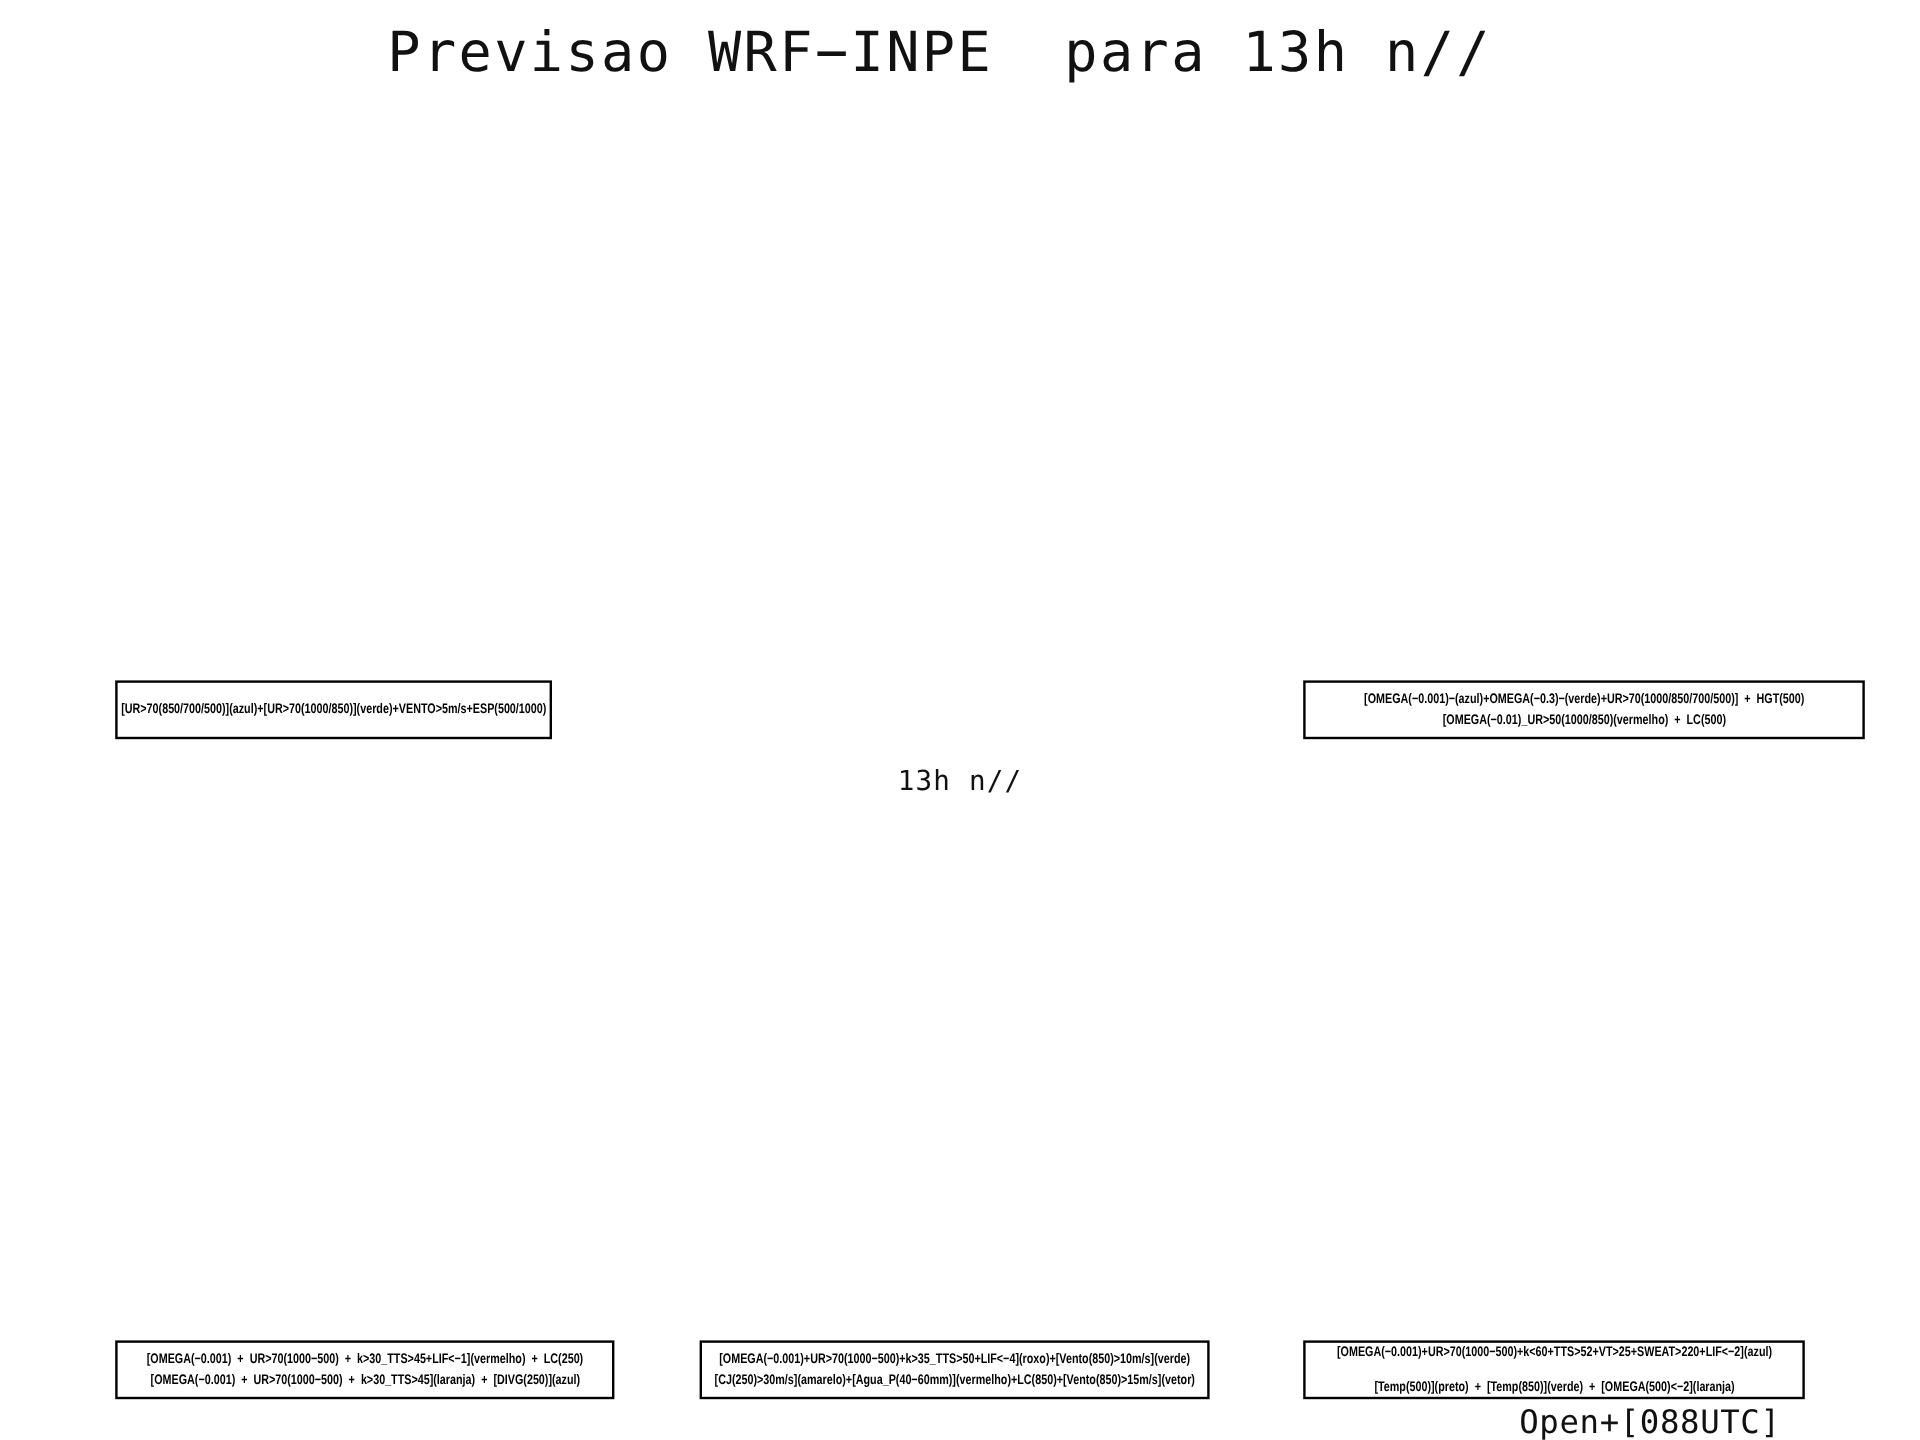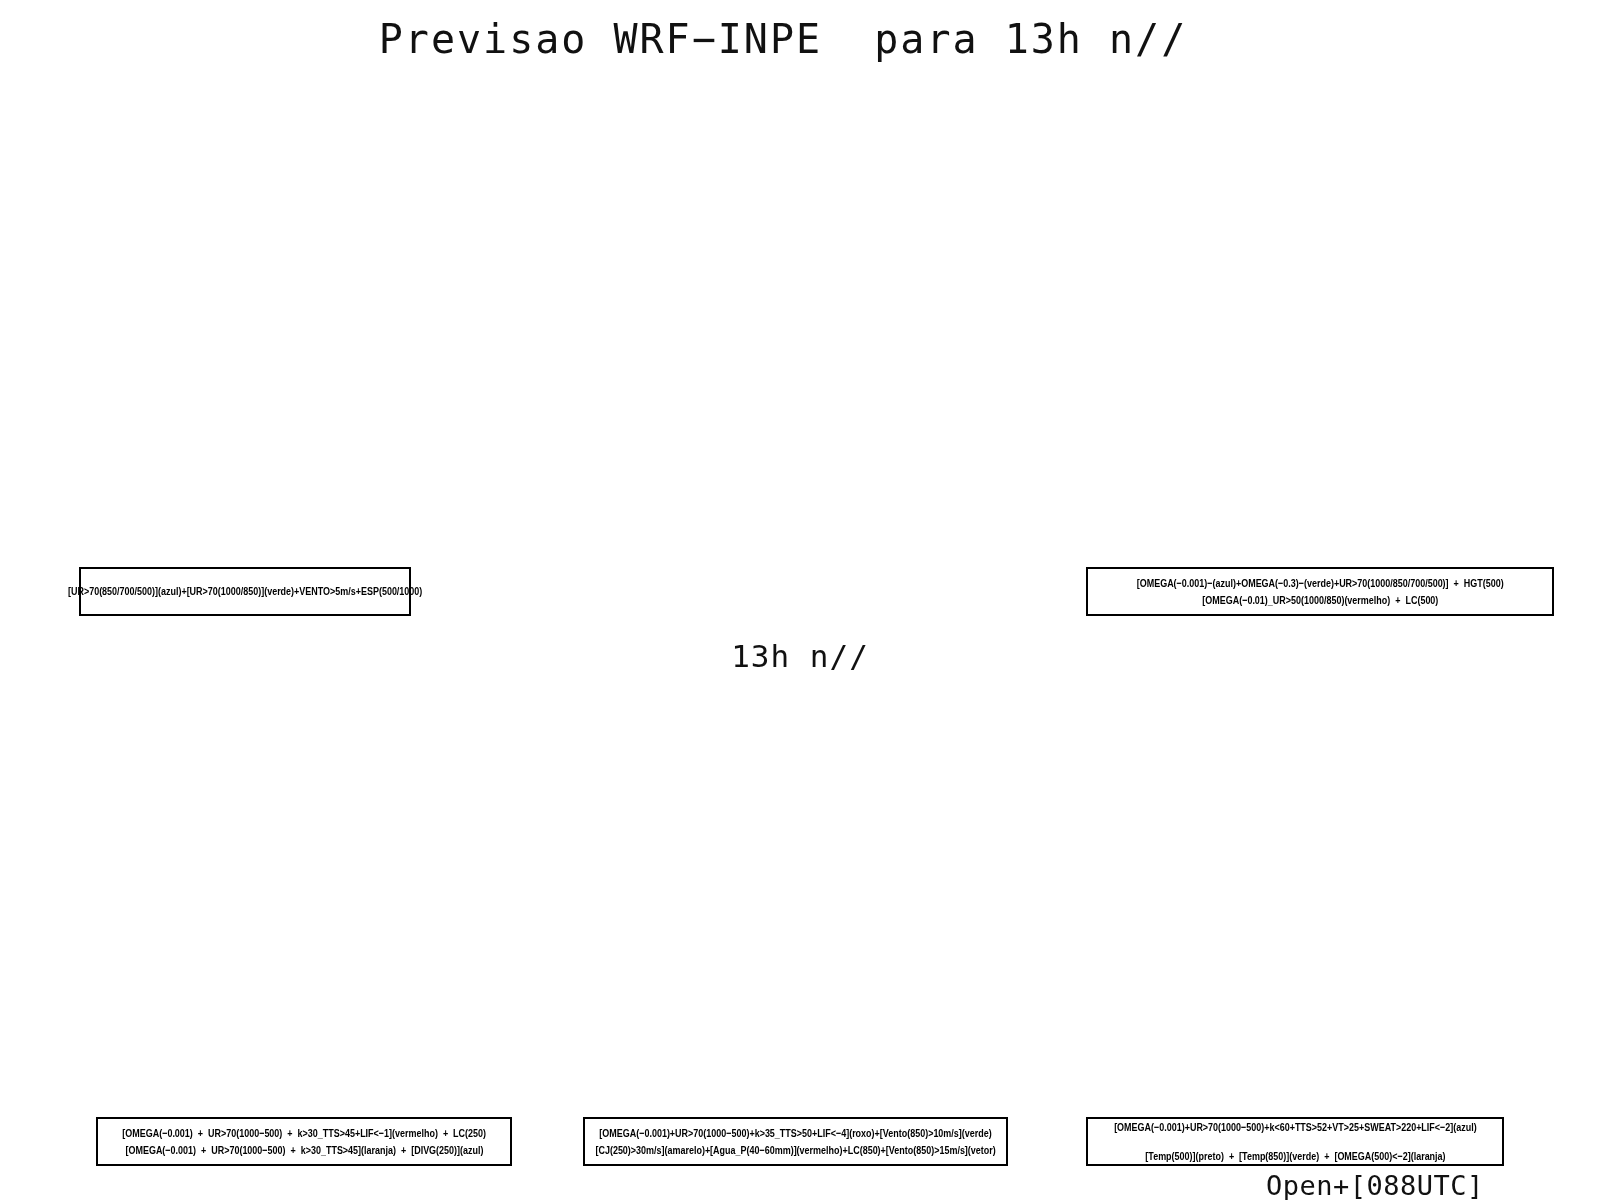--- a/index.html
+++ b/index.html
@@ -19,34 +19,34 @@
   .main-title {
     position: absolute;
     top: 16px;
     left: 0;
     width: 1600px;
     padding-right: 34px;
     box-sizing: border-box;
     text-align: center;
     font-family: "DejaVu Sans Mono", monospace;
     font-weight: normal;
-    font-size: 40px;
+    font-size: 46px;
     letter-spacing: 2px;
     white-space: pre;
     color: #111111;
   }
   .mid-title {
     position: absolute;
     top: 638px;
     left: 0;
     width: 1600px;
     text-align: center;
     font-family: "DejaVu Sans Mono", monospace;
     font-weight: normal;
-    font-size: 31px;
+    font-size: 23px;
     letter-spacing: 1px;
     white-space: pre;
     color: #111111;
   }
   .footer-label {
     position: absolute;
     left: 1266px;
     top: 1170px;
     font-family: "DejaVu Sans Mono", monospace;
     font-weight: normal;
@@ -72,21 +72,21 @@
     font-size: 11.5px;
     line-height: 13px;
     white-space: pre;
     transform: scaleX(0.78);
     transform-origin: center center;
     color: #000000;
   }
   .panel .line:empty { display: none; }
 
   
-  .panel-tl { left: 79px;  top: 567px; width: 332px; height: 49px; }
+  .panel-tl { left: 96px;  top: 567px; width: 364px; height: 49px; }
   .panel-tc { left: 591px; top: 567px; width: 403px; height: 49px; }
   .panel-tr { left: 1086px; top: 567px; width: 468px; height: 49px; align-items: center; }
   
   .panel-bl { left: 96px;  top: 1117px; width: 416px; height: 49px; }
   .panel-bc { left: 583px; top: 1117px; width: 425px; height: 49px; }
   .panel-br { left: 1086px; top: 1117px; width: 418px; height: 49px; gap: 16px; }
 </style>
 </head>
 <body>
 

